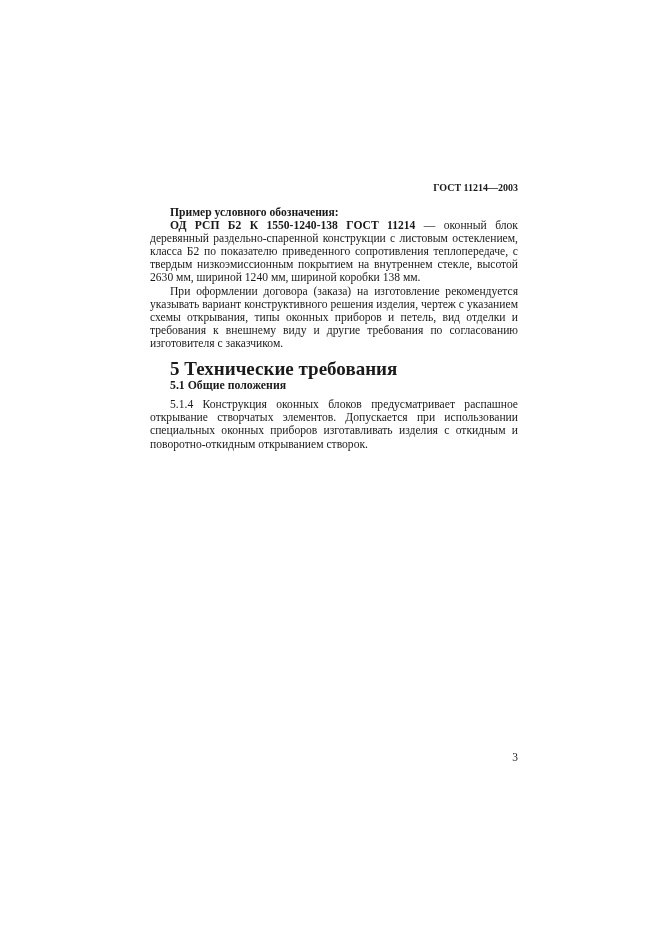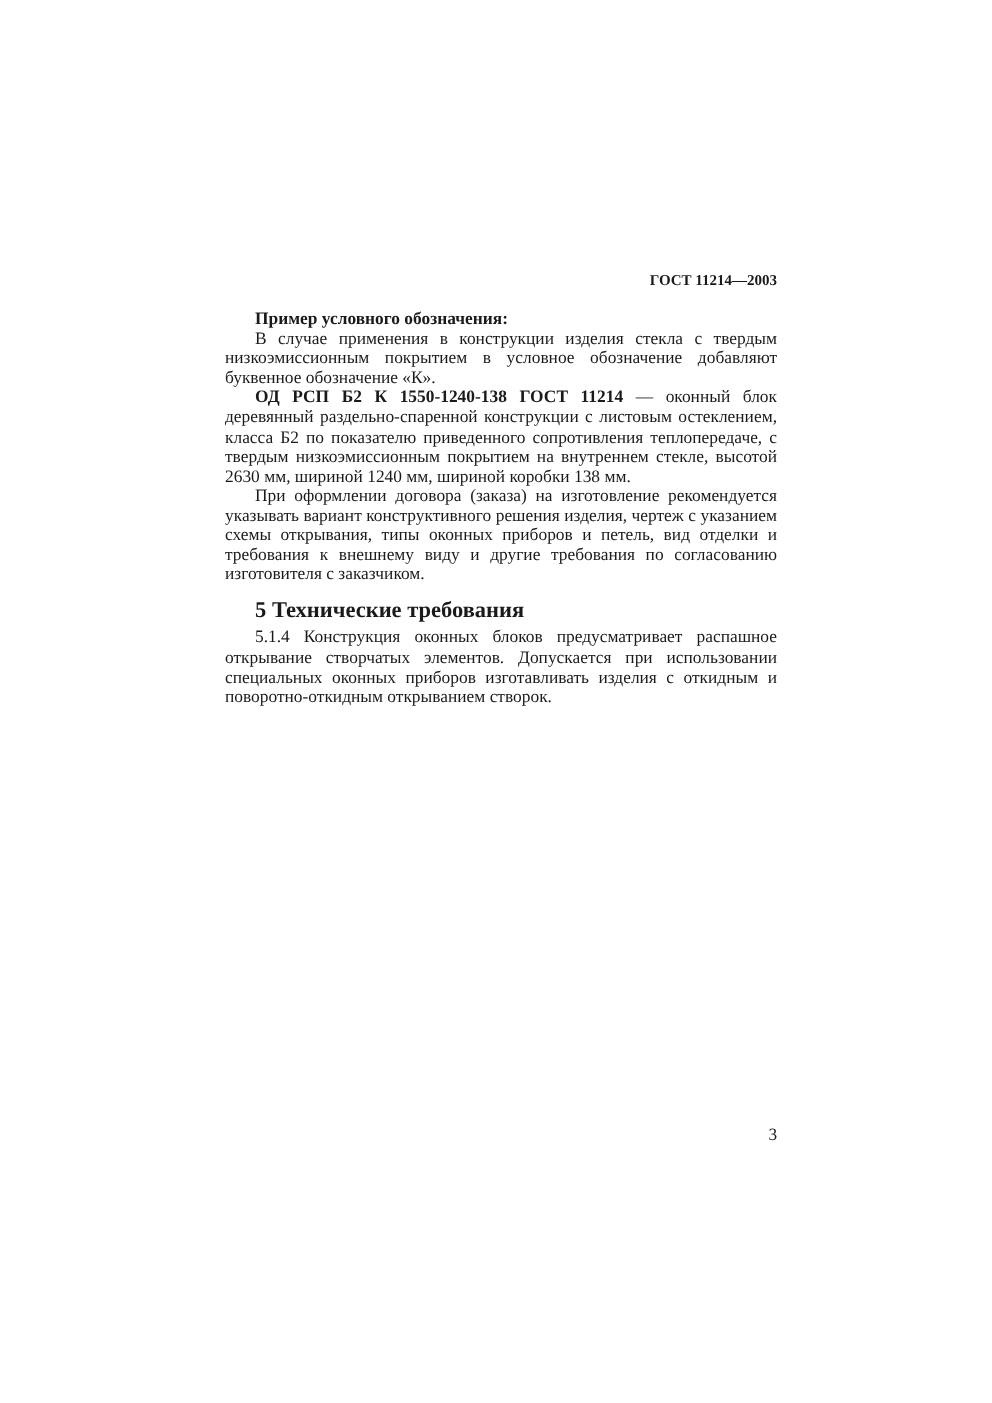--- a/index.html
+++ b/index.html
@@ -3,31 +3,31 @@
 <meta charset="utf-8">
 <style>
   html, body { margin:0; padding:0; background:#fff; }
   body { width:661px; height:935px; position:relative; overflow:hidden;
          font-family:"Liberation Serif","DejaVu Serif",serif; color:#1a1a1a; }
   .page { position:absolute; left:150px; top:0; width:368px; }
   .hdr { position:absolute; top:182px; right:0; font-size:10px; font-weight:bold; }
   .body { position:absolute; top:206px; left:0; width:368px; font-size:11.6px; line-height:13.1px; }
   p { margin:0; text-align:justify; text-indent:20px; }
   .b { font-weight:bold; }
-  .h5 { font-weight:bold; font-size:15px; margin-top:12px; margin-bottom:4px; text-indent:20px; }
+  .h5 { font-weight:bold; font-size:19px; margin-top:12px; margin-bottom:4px; text-indent:20px; }
   .h51 { font-weight:bold; font-size:11.8px; margin-bottom:6px; text-indent:20px; }
   .pn { position:absolute; top:751px; right:0; font-size:11.5px; }
 </style>
 </head>
 <body>
 
 <div class="page">
   <div class="hdr">ГОСТ 11214—2003</div>
   <div class="body">
     <p class="b">Пример условного обозначения:</p>
-    <p>В случае применения в конструкции изделия стекла с твердым низкоэмиссионным покрытием в условное обозначение добавляют буквенное обозначение «К».</p>
     <p><span class="b">ОД РСП Б2 К 1550-1240-138 ГОСТ 11214</span><span> — оконный блок деревянный раздельно-спаренной конструкции с листовым остеклением, класса Б2 по показателю приведенного сопротивления теплопередаче, с твердым низкоэмиссионным покрытием на внутреннем стекле, высотой 2630 мм, шириной 1240 мм, шириной коробки 138 мм.</span></p>
     <p>При оформлении договора (заказа) на изготовление рекомендуется указывать вариант конструктивного решения изделия, чертеж с указанием схемы открывания, типы оконных приборов и петель, вид отделки и требования к внешнему виду и другие требования по согласованию изготовителя с заказчиком.</p>
     <div class="h5">5  Технические требования</div>
+    <div class="h51">5.1 Общие положения</div>
     <p>5.1.4 Конструкция оконных блоков предусматривает распашное открывание створчатых элементов. Допускается при использовании специальных оконных приборов изготавливать изделия с откидным и поворотно-откидным открыванием створок.</p>
   </div>
   <div class="pn">3</div>
 </div>
 
 </body></html>

